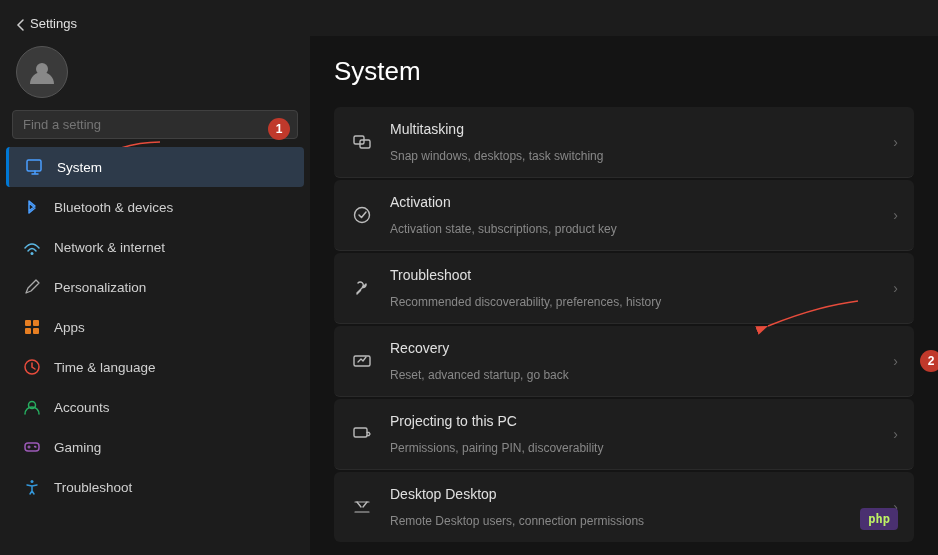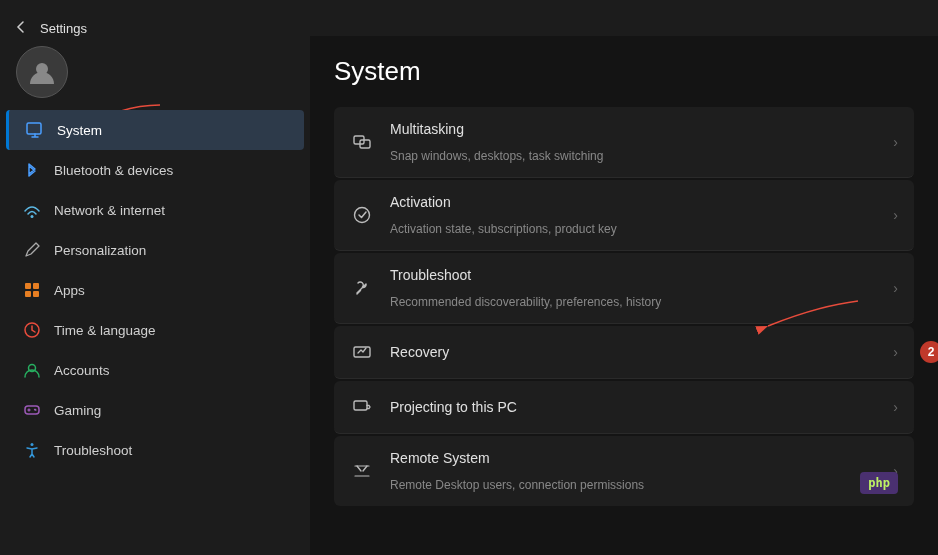--- a/index.html
+++ b/index.html
@@ -12,23 +12,22 @@
       overflow: hidden;
       display: flex;
       flex-direction: column;
     }
 
     
     .title-bar {
       height: 36px;
       background: #1c1c1c;
       display: flex;
-      align-items: flex-end;
-      padding: 0 12px;
-      gap: 10px;
+      align-items: flex-start;
+      padding: 16px 12px;
     }
     .title-bar-back {
       width: 18px;
       height: 18px;
       cursor: pointer;
       display: flex;
       align-items: center;
       justify-content: center;
       color: #ccc;
       font-size: 14px;
@@ -243,20 +242,27 @@
 
     <div class="avatar-area">
       <div class="avatar-circle">
         <svg width="30" height="30" viewBox="0 0 30 30" fill="none">
           <circle cx="15" cy="12" r="6" fill="#888"></circle>
           <path d="M3 27c0-6.627 5.373-12 12-12s12 5.373 12 12" fill="#888"></path>
         </svg>
       </div>
     </div>
 
+    <div class="search-container" style="position:relative;">
+      <input type="text" class="search-input" placeholder="Find a setting" style="">
+      
+      <div style="position:absolute; right:20px; top:50%; transform:translateY(-50%);">
+        <span class="balloon">1</span>
+      </div>
+    </div>
 
     <div style="position:relative; height:0; overflow:visible;">
       <svg style="position:absolute; left:60px; top:-10px;" width="120" height="40" viewBox="0 0 120 40">
         <defs>
           <marker id="arrowhead1" markerWidth="8" markerHeight="6" refX="8" refY="3" orient="auto">
             <polygon points="0 0, 8 3, 0 6" fill="#e74c3c"></polygon>
           </marker>
         </defs>
         <path d="M100,5 Q60,5 20,30" stroke="#e74c3c" stroke-width="1.5" fill="none" marker-end="url(#arrowhead1)"></path>
       </svg>
@@ -404,50 +410,52 @@
 
       <div class="settings-item" style="position:relative;">
         <div class="settings-item-icon">
           <svg width="20" height="20" viewBox="0 0 20 20" fill="none">
             <rect x="2" y="5" width="16" height="10" rx="1.5" stroke="#bbb" stroke-width="1.4"></rect>
             <path d="M6 11l3-3 2 2 3-4" stroke="#bbb" stroke-width="1.3" stroke-linecap="round" stroke-linejoin="round"></path>
           </svg>
         </div>
         <div class="settings-item-text">
           <div class="settings-item-title">Recovery</div>
+          <div class="settings-item-desc">Reset, advanced startup, go back</div>
         </div>
         <span class="settings-item-chevron">›</span>
 
         <div style="position:absolute; right:-28px; top:50%; transform:translateY(-50%);">
           <span class="balloon">2</span>
         </div>
       </div>
 
       <div class="settings-item">
         <div class="settings-item-icon">
           <svg width="20" height="20" viewBox="0 0 20 20" fill="none">
             <rect x="2" y="4" width="13" height="9" rx="1.5" stroke="#bbb" stroke-width="1.4"></rect>
             <path d="M15 8.5h2l1 1.5-1 1.5h-2" stroke="#bbb" stroke-width="1.3" stroke-linecap="round"></path>
           </svg>
         </div>
         <div class="settings-item-text">
           <div class="settings-item-title">Projecting to this PC</div>
+          <div class="settings-item-desc">Permissions, pairing PIN, discoverability</div>
         </div>
         <span class="settings-item-chevron">›</span>
       </div>
 
       <div class="settings-item" style="position:relative;">
         <div class="settings-item-icon">
           <svg width="20" height="20" viewBox="0 0 20 20" fill="none">
             <path d="M5 5l4 5M15 5l-4 5" stroke="#bbb" stroke-width="1.4" stroke-linecap="round"></path>
             <path d="M3 5h14M3 15h14" stroke="#bbb" stroke-width="1.2" stroke-linecap="round"></path>
           </svg>
         </div>
         <div class="settings-item-text">
-          <div class="settings-item-title">Remote System</div>
+          <div class="settings-item-title">Desktop Desktop</div>
           <div class="settings-item-desc">Remote Desktop users, connection permissions</div>
         </div>
         <span class="settings-item-chevron">›</span>
 
         <div class="php-badge">php</div>
       </div>
 
     </div>
 
     <svg style="position:absolute; top:250px; right:60px; pointer-events:none;" width="160" height="60" viewBox="0 0 160 60">

